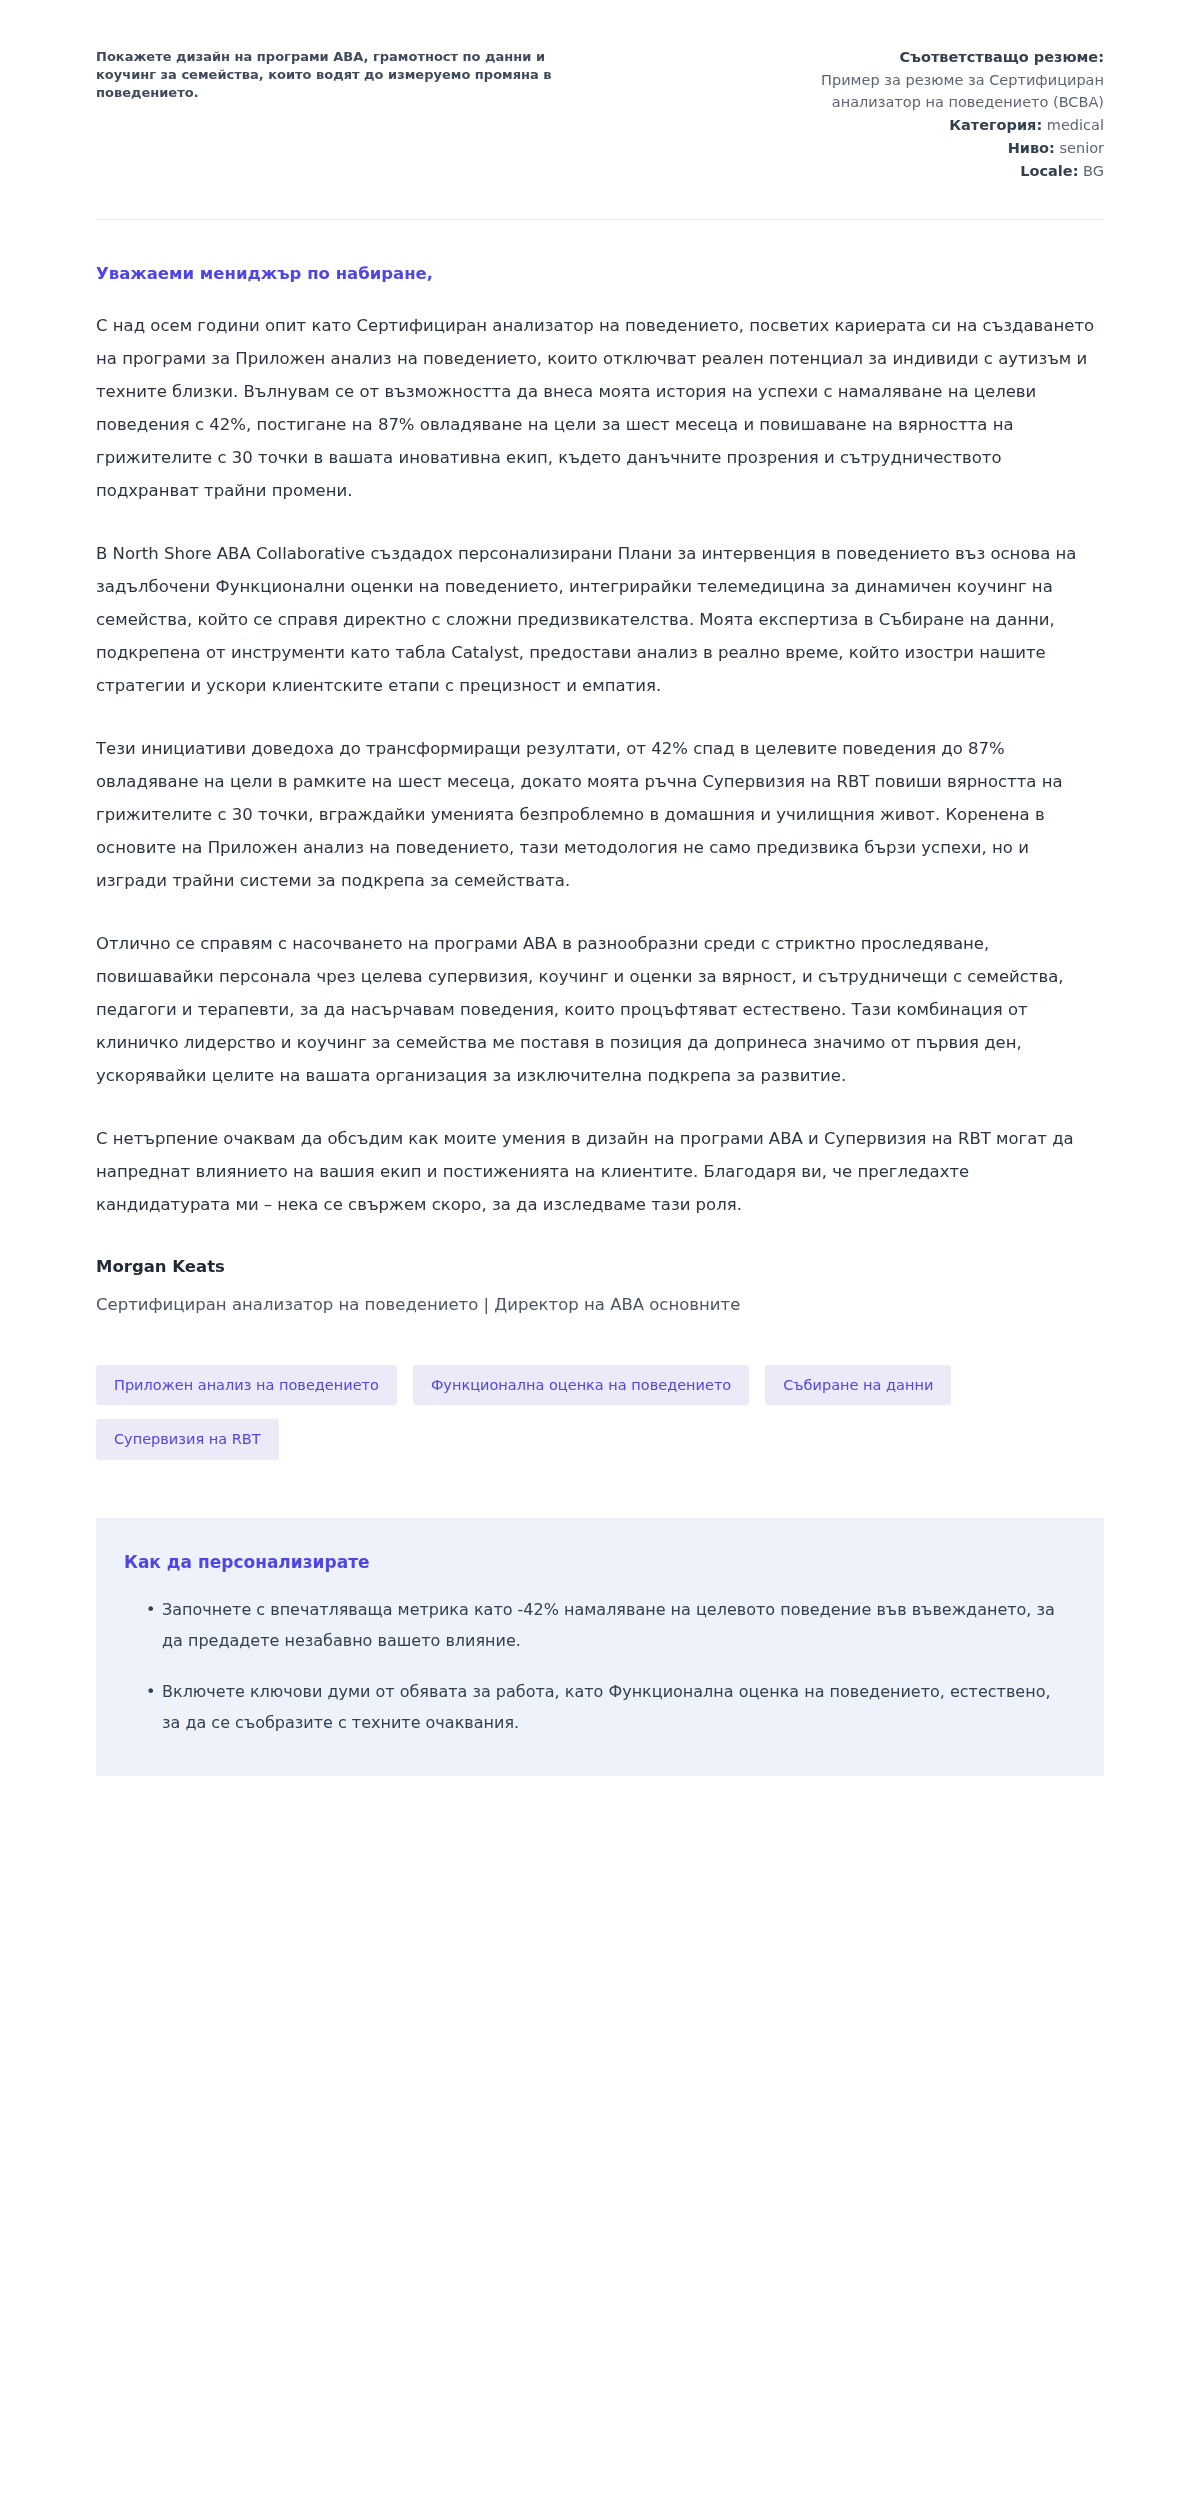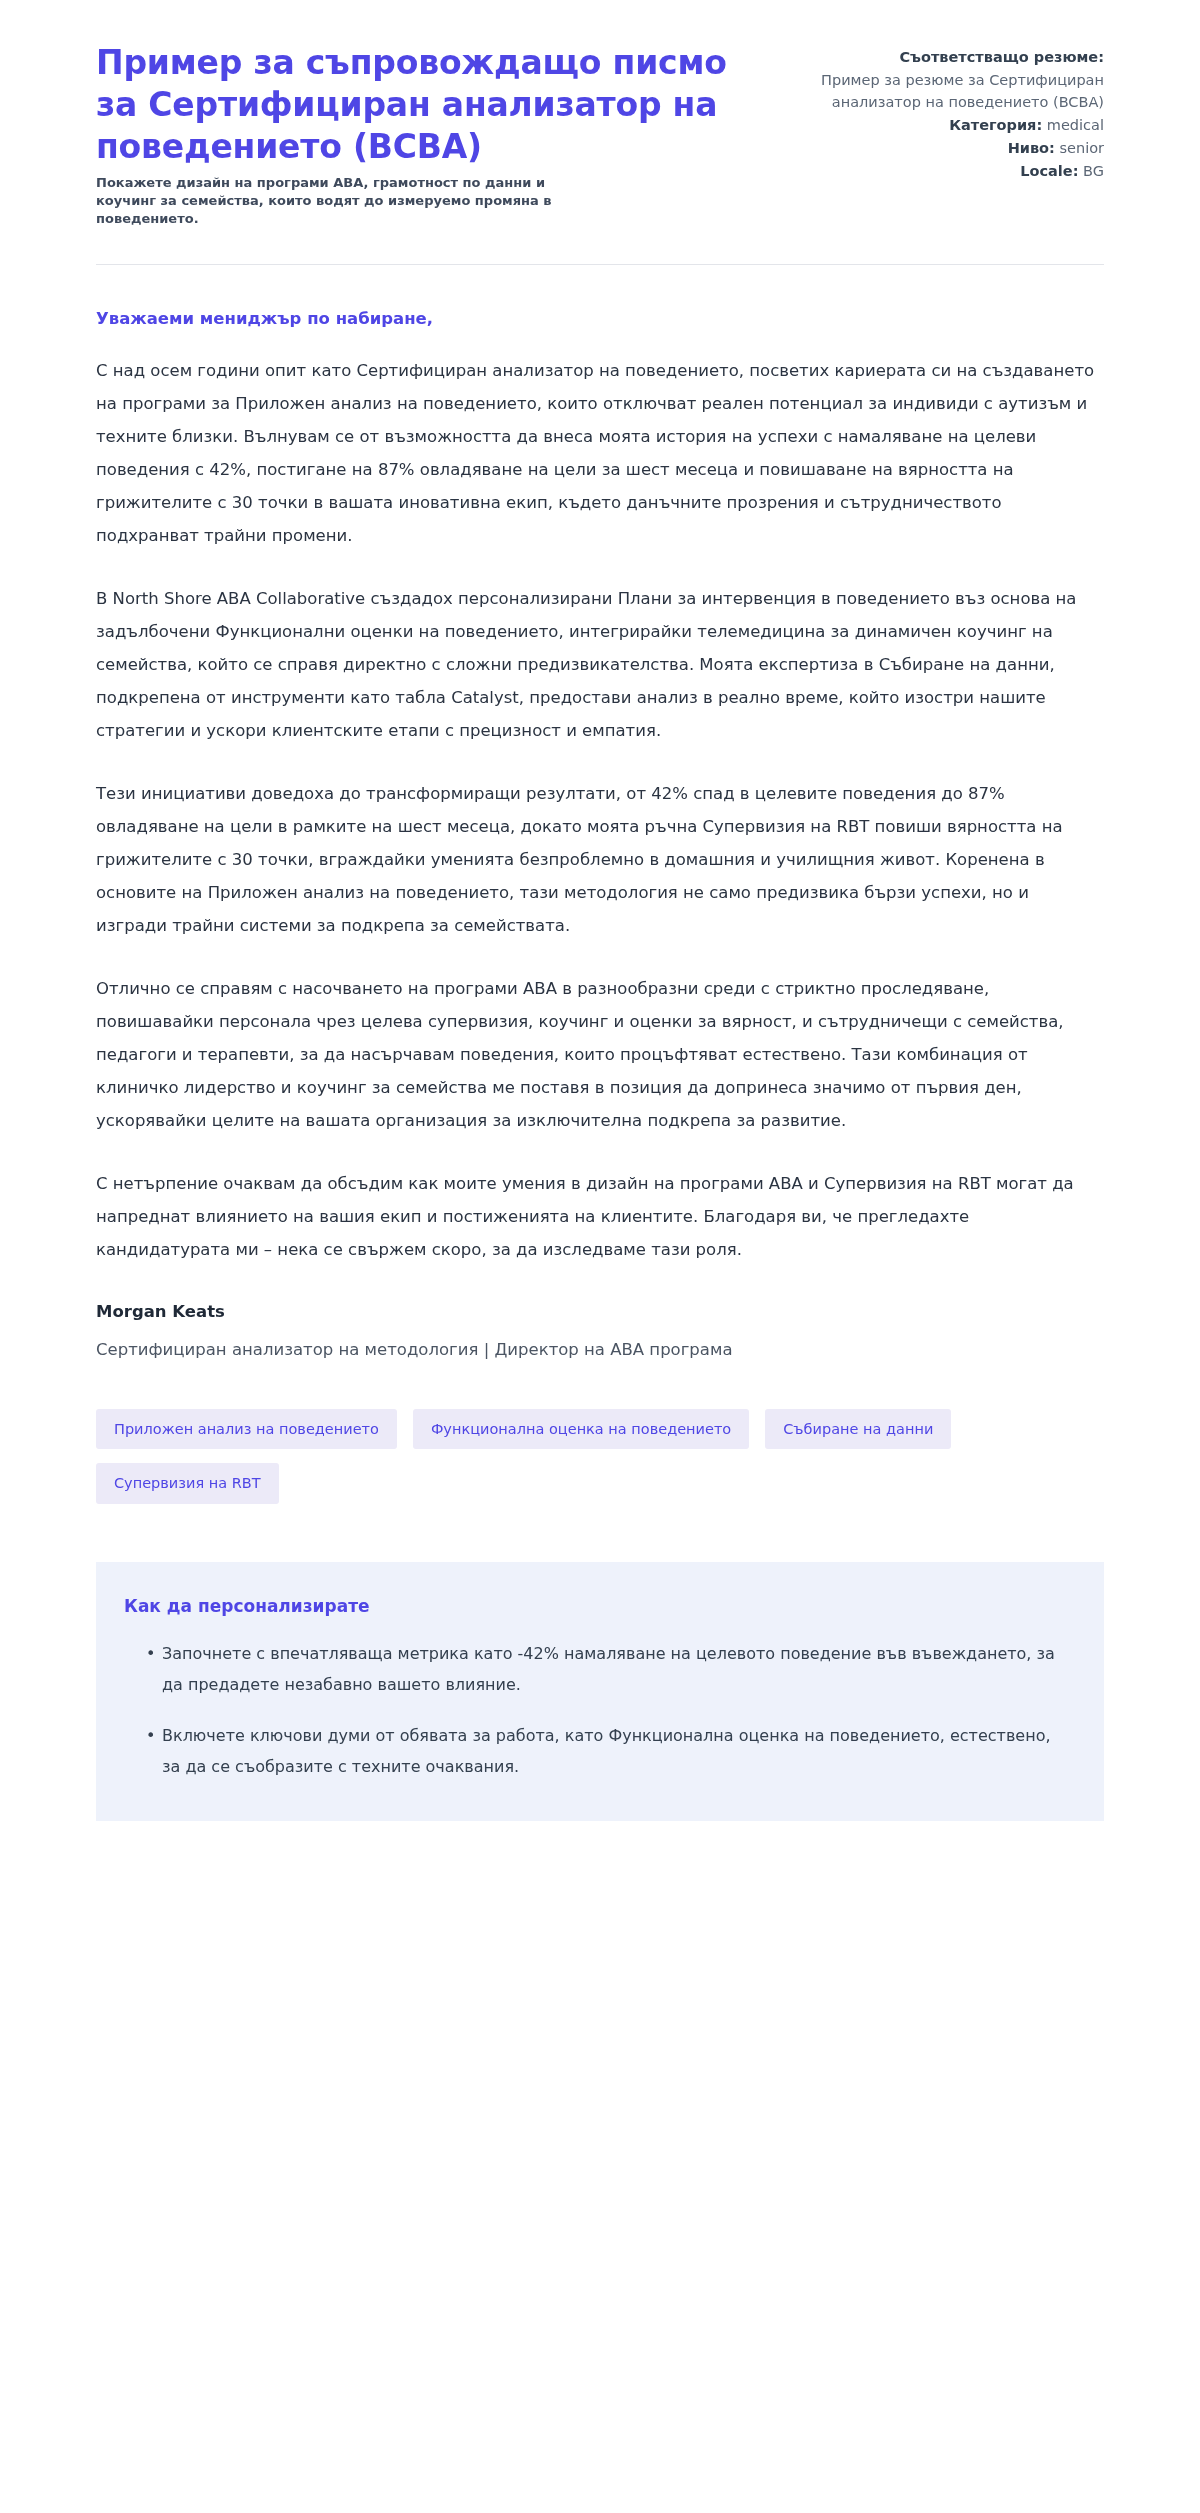--- a/index.html
+++ b/index.html
@@ -164,21 +164,20 @@
     line-height: 1.95;
   }
 </style>
 </head>
 <body>
 
 <div class="page">
 
   <div class="doc-header">
     <div class="header-left">
-      <h1 class="doc-title">Пример за съпровождащо писмо за Сертифициран анализатор на поведението (BCBA)</h1>
       <p class="doc-subtitle">Покажете дизайн на програми ABA, грамотност по данни и коучинг за семейства, които водят до измеруемо промяна в поведението.</p>
     </div>
 
     <div class="header-meta">
       <p class="meta-row">
         <span class="meta-label">Съответстващо резюме:</span>
       </p>
       <p class="meta-row meta-resume-title">Пример за резюме за Сертифициран анализатор на поведението (BCBA)</p>
       <p class="meta-row">
         <span class="meta-label">Категория:</span>
@@ -202,21 +201,21 @@
     <div id="paragraphs">
         <p class="para">С над осем години опит като Сертифициран анализатор на поведението, посветих кариерата си на създаването на програми за Приложен анализ на поведението, които отключват реален потенциал за индивиди с аутизъм и техните близки. Вълнувам се от възможността да внеса моята история на успехи с намаляване на целеви поведения с 42%, постигане на 87% овладяване на цели за шест месеца и повишаване на вярността на грижителите с 30 точки в вашата иновативна екип, където данъчните прозрения и сътрудничеството подхранват трайни промени.</p>
         <p class="para">В North Shore ABA Collaborative създадох персонализирани Плани за интервенция в поведението въз основа на задълбочени Функционални оценки на поведението, интегрирайки телемедицина за динамичен коучинг на семейства, който се справя директно с сложни предизвикателства. Моята експертиза в Събиране на данни, подкрепена от инструменти като табла Catalyst, предостави анализ в реално време, който изостри нашите стратегии и ускори клиентските етапи с прецизност и емпатия.</p>
         <p class="para">Тези инициативи доведоха до трансформиращи резултати, от 42% спад в целевите поведения до 87% овладяване на цели в рамките на шест месеца, докато моята ръчна Супервизия на RBT повиши вярността на грижителите с 30 точки, вграждайки уменията безпроблемно в домашния и училищния живот. Коренена в основите на Приложен анализ на поведението, тази методология не само предизвика бързи успехи, но и изгради трайни системи за подкрепа за семействата.</p>
         <p class="para">Отлично се справям с насочването на програми ABA в разнообразни среди с стриктно проследяване, повишавайки персонала чрез целева супервизия, коучинг и оценки за вярност, и сътрудничещи с семейства, педагоги и терапевти, за да насърчавам поведения, които процъфтяват естествено. Тази комбинация от клиничко лидерство и коучинг за семейства ме поставя в позиция да допринеса значимо от първия ден, ускорявайки целите на вашата организация за изключителна подкрепа за развитие.</p>
         <p class="para">С нетърпение очаквам да обсъдим как моите умения в дизайн на програми ABA и Супервизия на RBT могат да напреднат влиянието на вашия екип и постиженията на клиентите. Благодаря ви, че прегледахте кандидатурата ми – нека се свържем скоро, за да изследваме тази роля.</p>
       </div>
 
     <div class="signature">
       <p class="sign-name">Morgan Keats</p>
-      <p class="sign-role">Сертифициран анализатор на методология | Директор на ABA програма</p>
+      <p class="sign-role">Сертифициран анализатор на поведението | Директор на ABA основните</p>
     </div>
 
     <div class="tags" id="tags">
         <span class="tag">Приложен анализ на поведението</span>
         <span class="tag">Функционална оценка на поведението</span>
         <span class="tag">Събиране на данни</span>
         <span class="tag">Супервизия на RBT</span>
       </div>
 
     <div class="callout">

